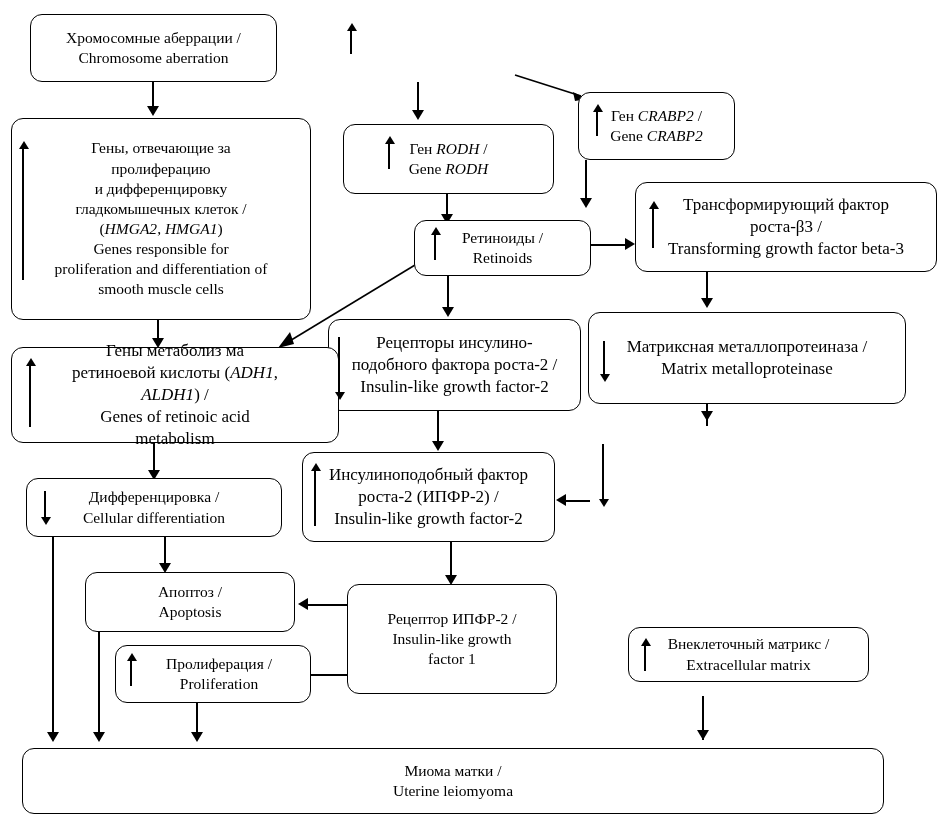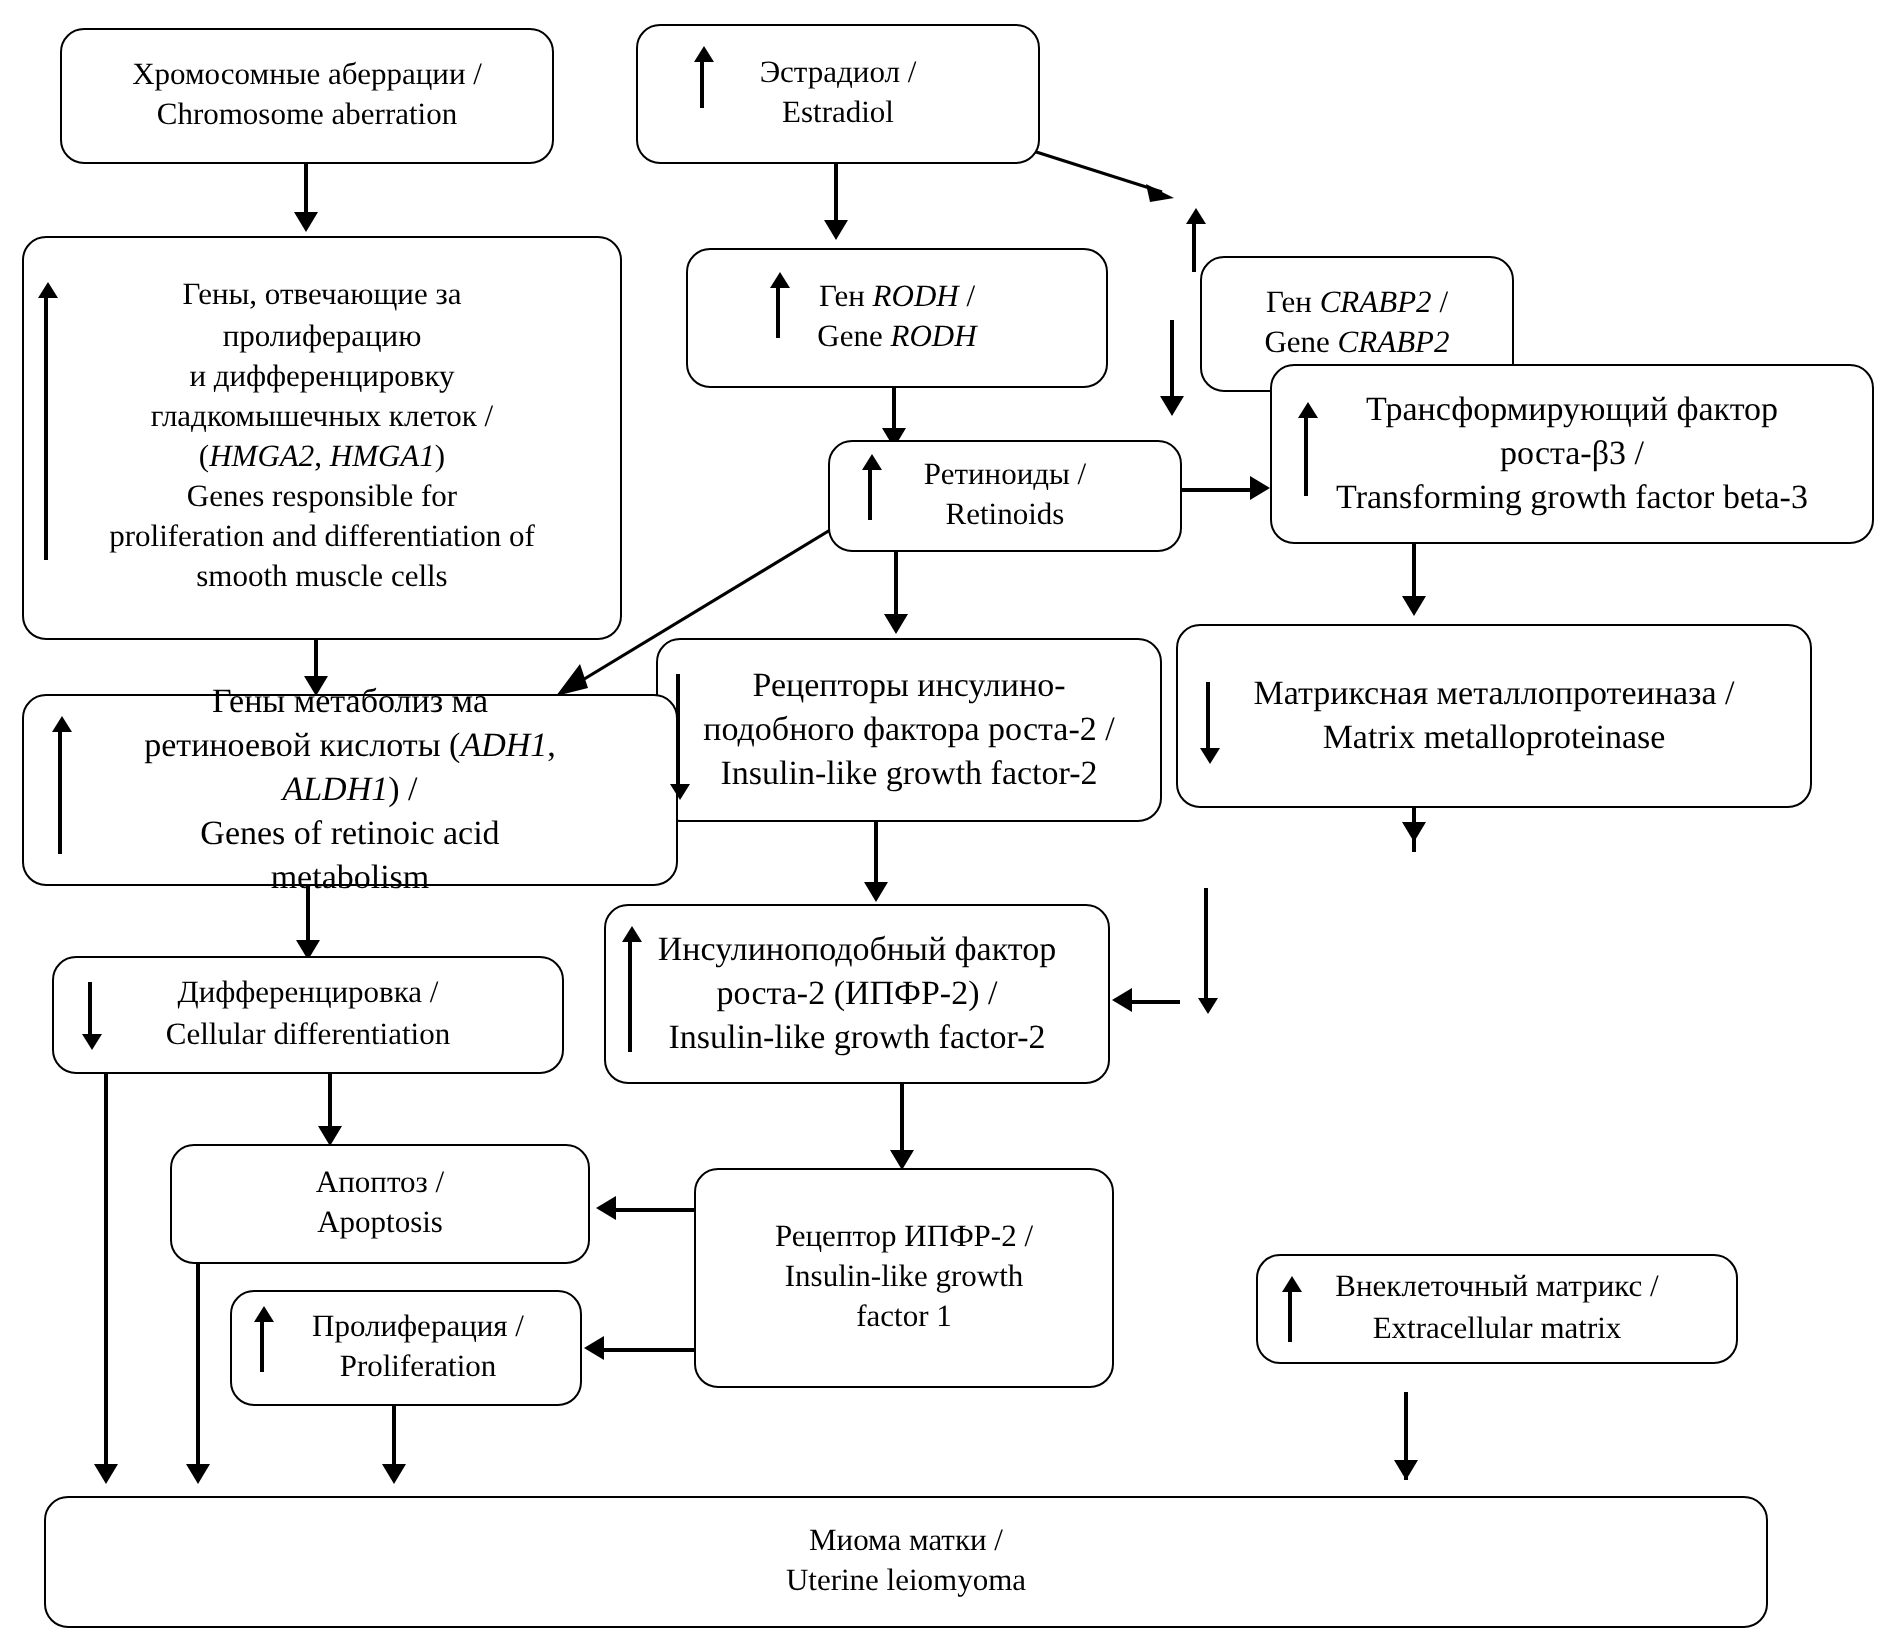--- a/index.html
+++ b/index.html
@@ -115,29 +115,26 @@
   <div class="ln lnv" style="left:196px;top:703px;height:37px;"></div>
   <div class="ah d" style="left:191px;top:732px;"></div>
 
   <div class="ln lnv" style="left:702px;top:696px;height:44px;"></div>
   <div class="ah d" style="left:697px;top:730px;"></div>
 
   <div class="node" style="left:30px;top:14px;width:247px;height:68px;">
     <span class="txt">Хромосомные аберрации /<br>Chromosome aberration</span>
   </div>
 
-  <div class="node" style="left:318px;top:12px;width:202px;height:70px;">
-    <span class="txt">Эстрадиол /<br>Estradiol</span>
-  </div>
   <div class="reg up" style="left:351px;top:30px;">
     <span class="shaft" style="height:24px;"></span>
       <span class="head"></span>
   </div>
 
-  <div class="node" style="left:600px;top:92px;width:157px;height:68px;margin-top:36px;">
+  <div class="node" style="left:578px;top:92px;width:157px;height:68px;">
     <span class="txt">Ген <span class="it">CRABP2</span> /<br>Gene <span class="it">CRABP2</span></span>
   </div>
   <div class="reg up" style="left:597px;top:111px;">
     <span class="shaft" style="height:25px;"></span>
       <span class="head"></span>
   </div>
 
   <div class="node" style="left:11px;top:118px;width:300px;height:202px;">
     <span class="txt">Гены, отвечающие за<br>пролиферацию<br>и дифференцировку<br>гладкомышечных клеток /<br>(<span class="it">HMGA2</span>, <span class="it">HMGA1</span>)<br>Genes responsible for<br>proliferation and differentiation of<br>smooth muscle cells</span>
   </div>
@@ -216,21 +213,21 @@
   </div>
 
   <div class="node" style="left:85px;top:572px;width:210px;height:60px;">
     <span class="txt">Апоптоз /<br>Apoptosis</span>
   </div>
 
   <div class="node" style="left:347px;top:584px;width:210px;height:110px;">
     <span class="txt">Рецептор ИПФР-2 /<br>Insulin-like growth<br>factor 1</span>
   </div>
 
-  <div class="node" style="left:115px;top:645px;width:176px;height:58px;padding-left:20px;">
+  <div class="node" style="left:115px;top:645px;width:196px;height:58px;padding-left:20px;">
     <span class="txt">Пролиферация /<br>Proliferation</span>
   </div>
   <div class="reg up" style="left:131px;top:660px;">
     <span class="shaft" style="height:26px;"></span>
       <span class="head"></span>
   </div>
 
   <div class="node" style="left:628px;top:627px;width:241px;height:55px;">
     <span class="txt">Внеклеточный матрикс /<br>Extracellular matrix</span>
   </div>

